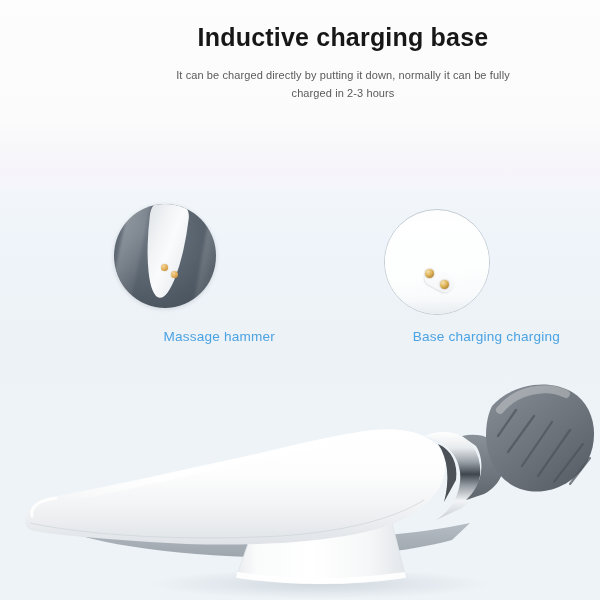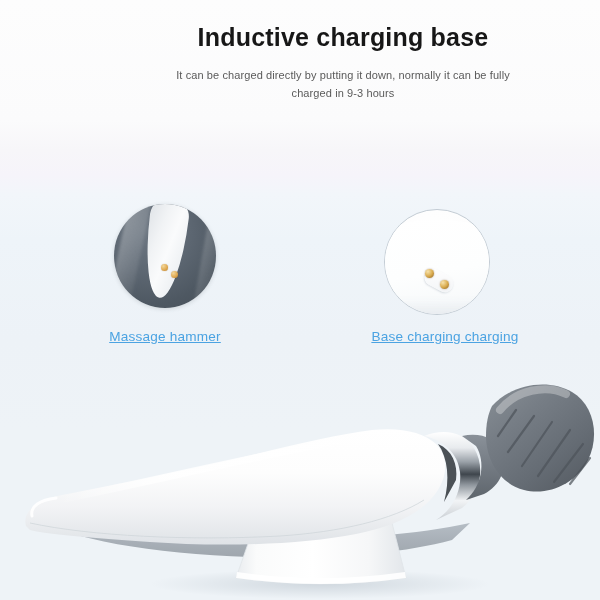--- a/index.html
+++ b/index.html
@@ -167,23 +167,22 @@
   }
   #inset-right .pin-a { left: 40px; top: 59px; }
   #inset-right .pin-b { left: 55px; top: 70px; }
 
   
   .callout {
     position: absolute;
     font-size: 13.6px;
     line-height: 1.45;
     color: #4ba3e2;
-    text-align: center;
+    text-align: right;
     letter-spacing: 0.2px;
-    text-decoration: underline;
   }
   #callout-left {
     left: 55px;
     top: 327px;
     width: 220px;
   }
   #callout-right {
     left: 330px;
     top: 327px;
     width: 230px;
@@ -203,21 +202,21 @@
 </style>
 </head>
 <body>
 
 <div id="stage">
 
   <div class="header">
     <h1 class="title no-select">Inductive charging base</h1>
     <p class="subtitle no-select">
       <span>It can be charged directly by putting it down, normally it can be fully</span><br>
-      <span>charged in 9-3 hours</span>
+      <span>charged in 2-3 hours</span>
     </p>
   </div>
 
   <div class="inset" id="inset-left">
     <div class="tongue"></div>
     <div class="sheen"></div>
     <div class="sheen2"></div>
     <div class="pin pin-a"></div>
     <div class="pin pin-b"></div>
   </div>

